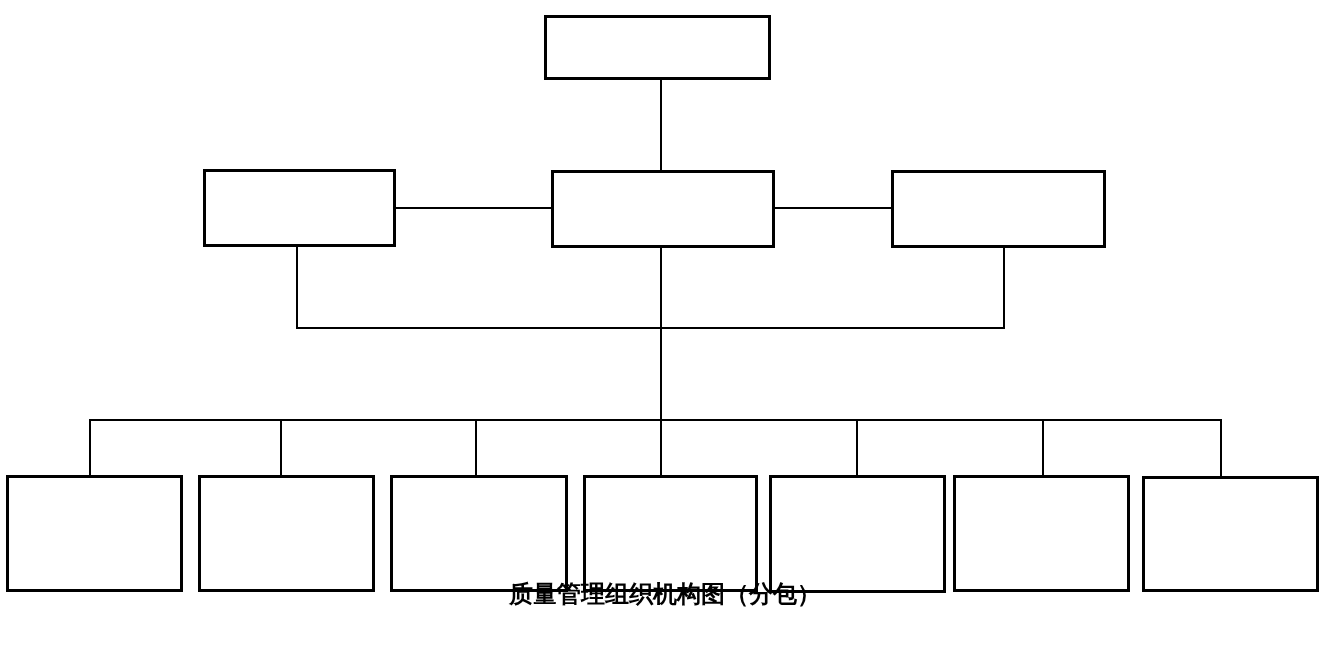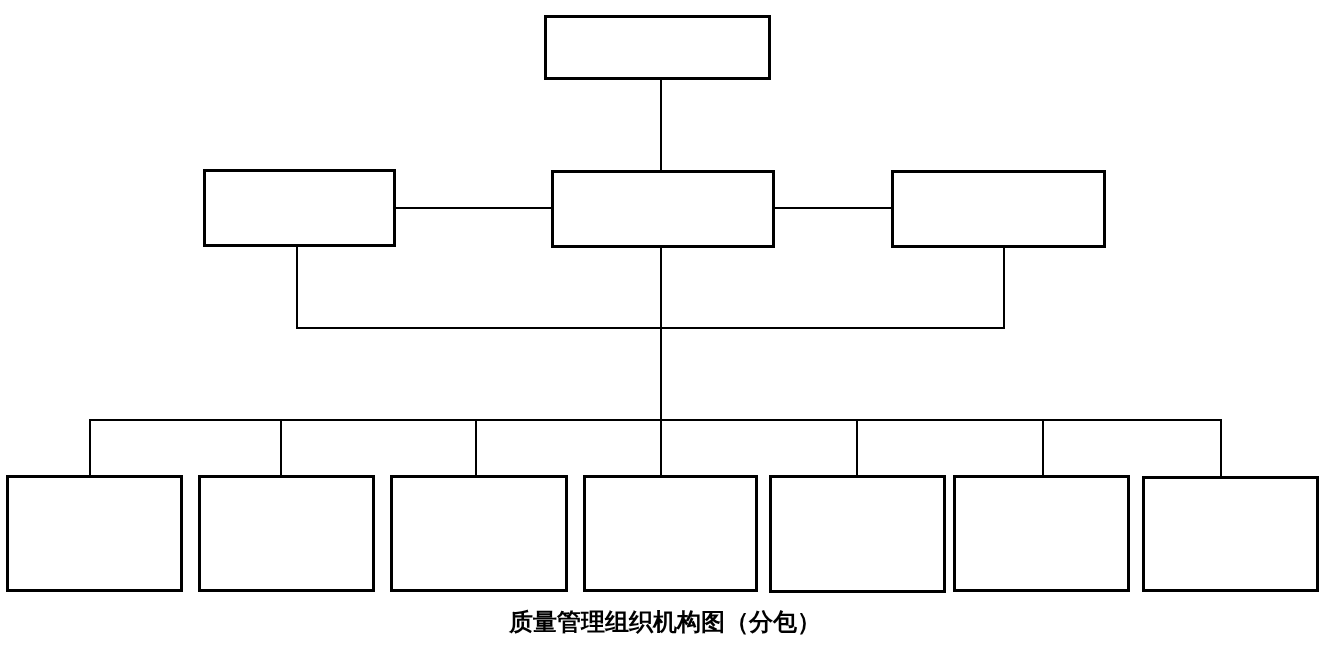--- a/index.html
+++ b/index.html
@@ -38,21 +38,21 @@
   .node.b1 { left: 6px;    top: 475px; width: 177px; height: 117px; }
   .node.b2 { left: 198px;  top: 475px; width: 177px; height: 117px; }
   .node.b3 { left: 390px;  top: 475px; width: 178px; height: 117px; }
   .node.b4 { left: 583px;  top: 475px; width: 175px; height: 117px; }
   .node.b5 { left: 769px;  top: 475px; width: 177px; height: 118px; }
   .node.b6 { left: 953px;  top: 475px; width: 177px; height: 117px; }
   .node.b7 { left: 1142px; top: 476px; width: 177px; height: 116px; }
   .caption {
     position: absolute;
     left: 0;
-    top: 606px;
+    top: 578px;
     width: 1330px;
     text-align: center;
     font-size: 24px;
     font-weight: bold;
     color: #000000;
     letter-spacing: 0px;
   }
 </style>
 </head>
 <body>

